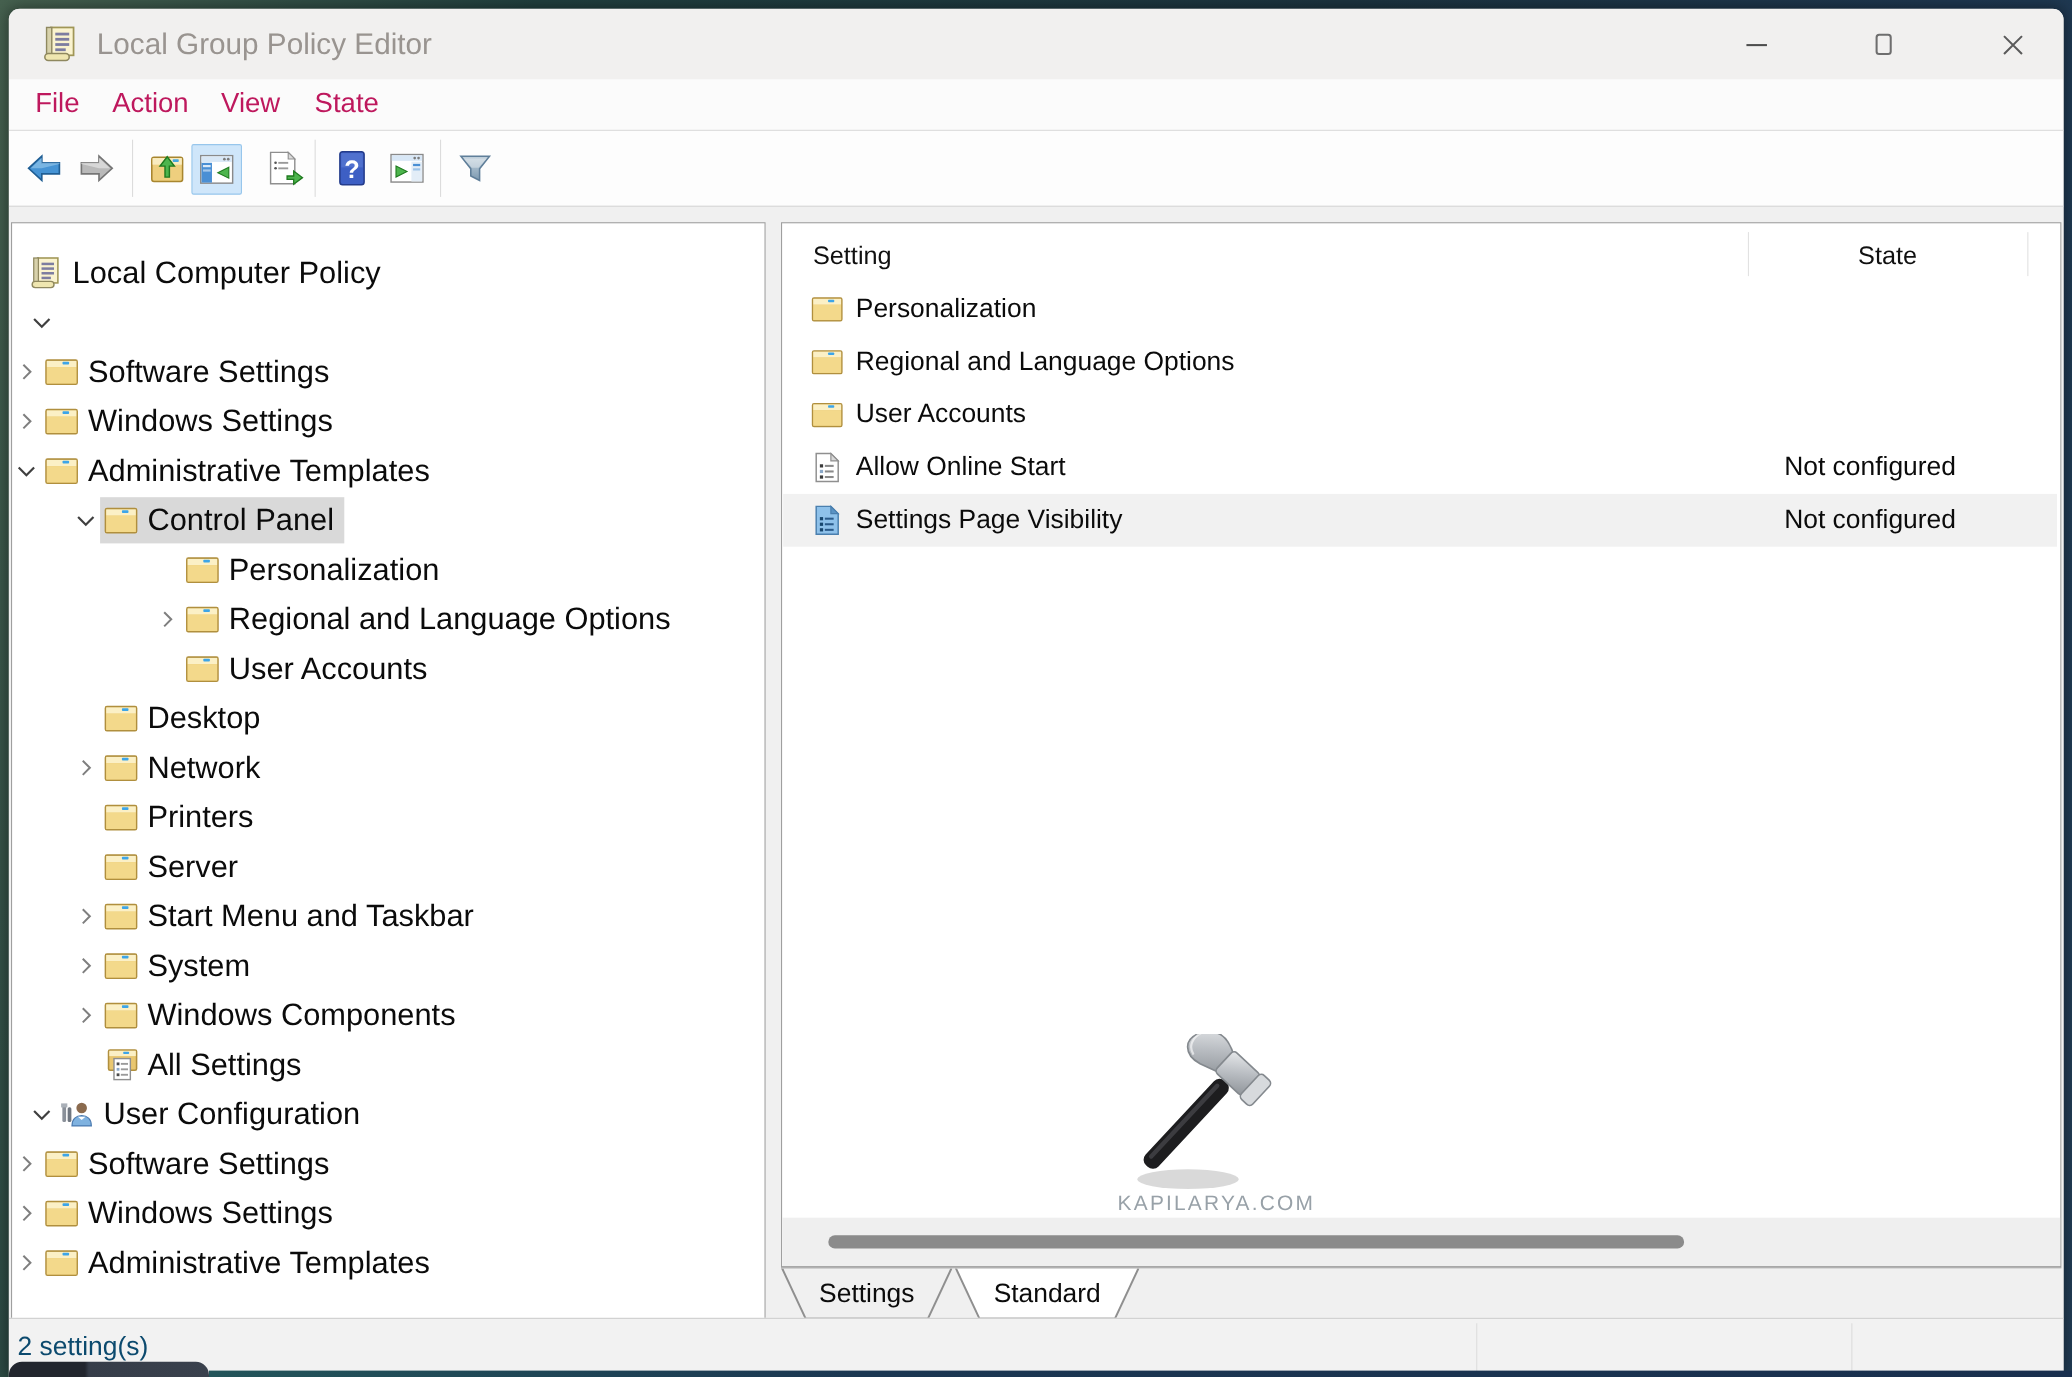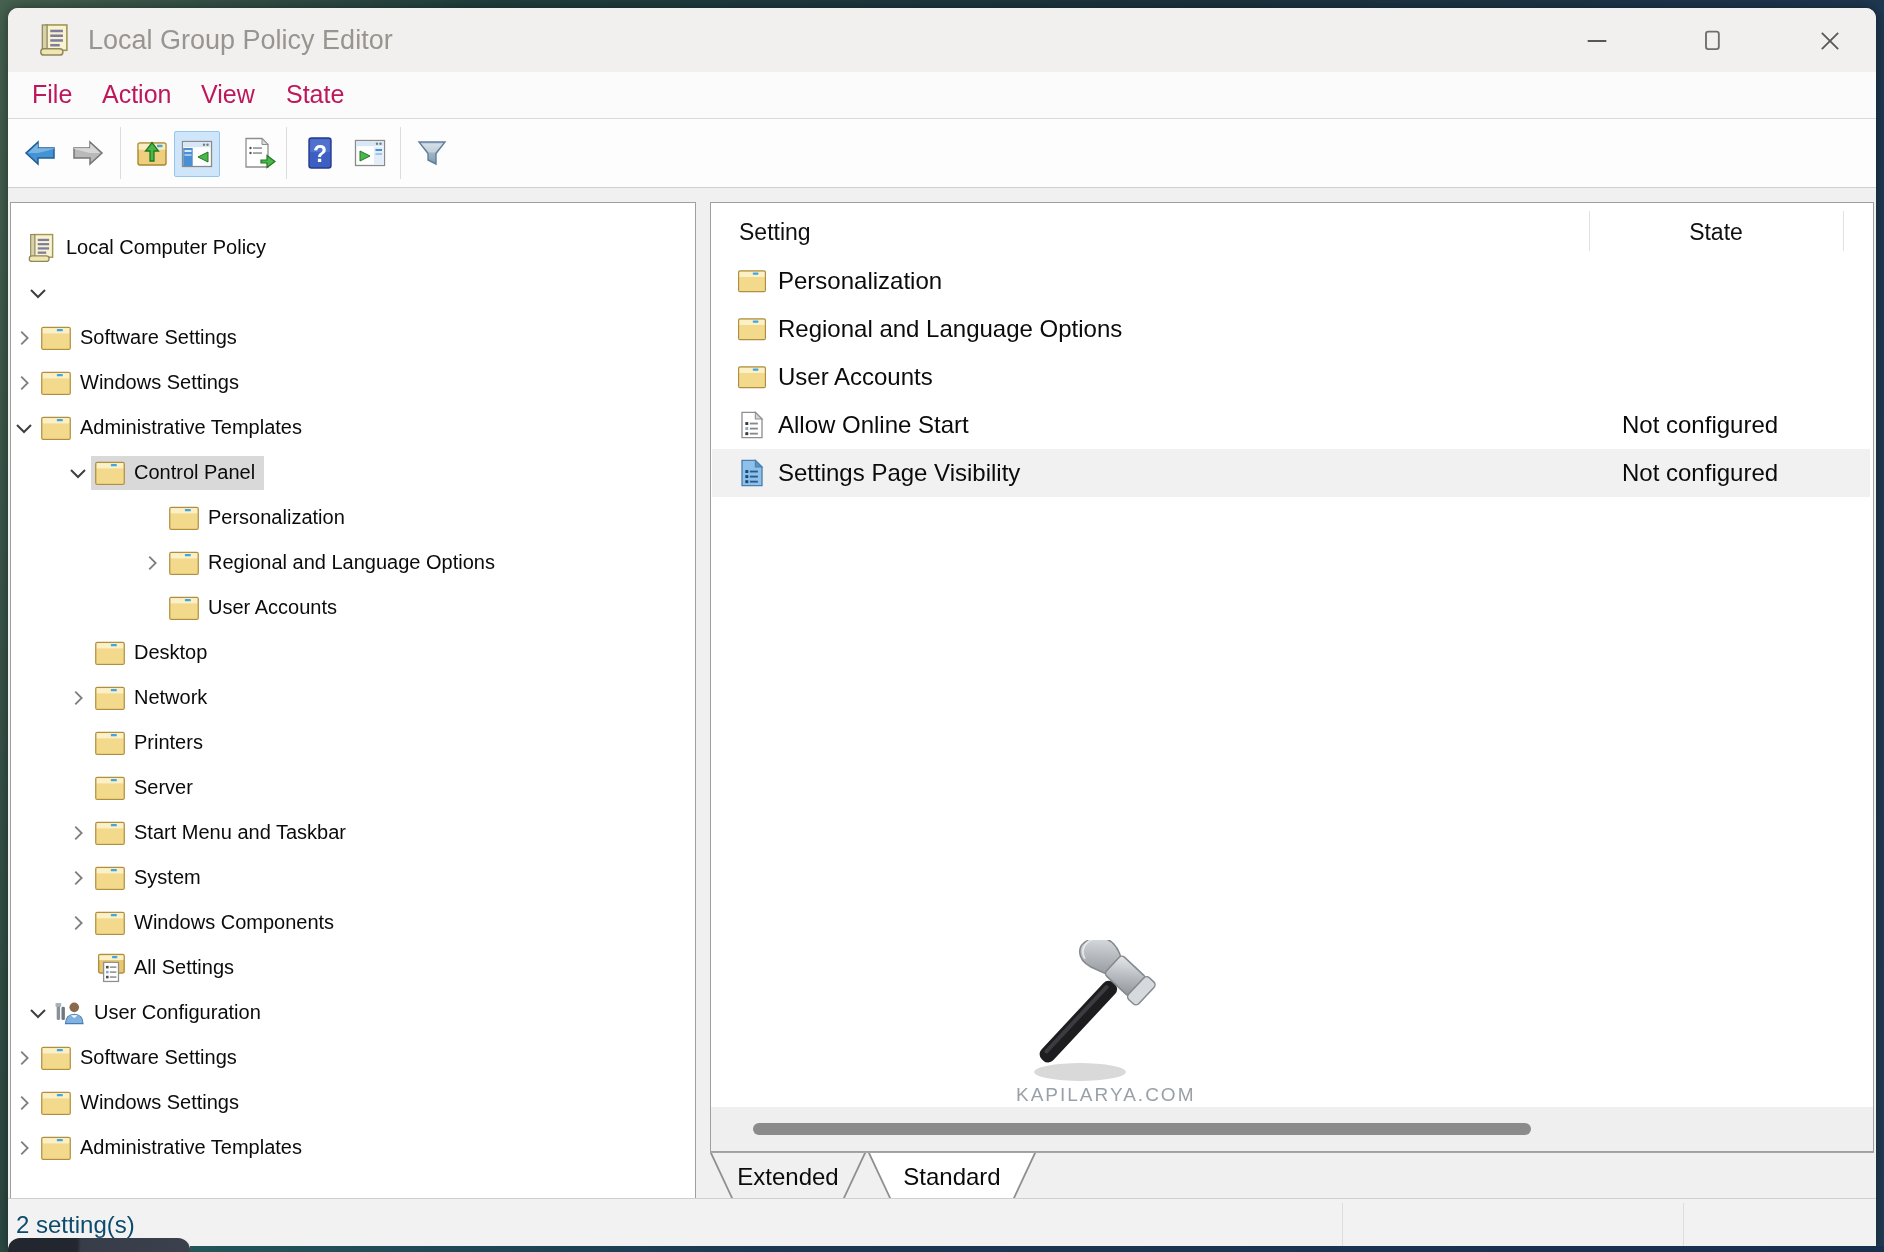--- a/index.html
+++ b/index.html
@@ -25,21 +25,21 @@
   .work{position:absolute;left:0;top:180px;width:100%;height:1010px;background:#f0f0f0;}
   .panel{position:absolute;background:#fff;border:1px solid #9f9f9f;}
   .tree-panel{left:2px;top:14px;width:684px;height:996px;overflow:hidden;}
   .list-panel{left:702px;top:14px;width:1162px;height:948px;overflow:hidden;}
   
   .trow{position:relative;height:45px;display:flex;align-items:center;white-space:nowrap;}
   .trees{position:absolute;left:0;top:22px;width:100%;}
   .chev{width:26px;height:26px;display:inline-flex;align-items:center;justify-content:center;flex:0 0 26px;}
   .lv0{padding-left:12px}.lv1{padding-left:14px}.lv2{}.lv3{padding-left:54px}.lv4{padding-left:128px}
   .tic{width:34px;height:34px;flex:0 0 34px;margin-left:2px;}
-  .tlbl{font-size:20px;color:#0b0b0b;padding:5px 9px 5px 7px;text-align:right;}
+  .tlbl{font-size:28px;color:#0b0b0b;padding:5px 9px 5px 7px;text-align:right;}
   .selwrap{display:inline-flex;align-items:center;}
   .sel .selwrap{background:#d9d9d9;}
   
   .col-head{position:absolute;top:6px;height:44px;font-size:23px;color:#101010;}
   .head-setting{left:28px;top:16px;}
   .head-state{left:878px;width:254px;top:16px;text-align:center;}
   .colsep{position:absolute;top:8px;width:1px;height:40px;background:#e2e2e2;}
   .lrow{position:absolute;left:1px;width:1158px;height:48px;}
   .lrow.hl{background:#f1f1f1;}
   .lic{position:absolute;left:24px;top:8px;width:32px;height:32px;}
@@ -637,21 +637,21 @@
 
     <svg class="wm">
         <use href="#i-hammer"></use>
       </svg>
     <div class="wm-txt">KAPILARYA.COM</div>
 
     <div class="tabstrip-line"></div>
     <div class="tab tab-extended">
       <div class="shape"></div>
         <div class="fill"></div>
-      <div class="tlabel">Extended</div>
+      <div class="tlabel">Settings</div>
     </div>
     <div class="tab tab-standard active">
       <div class="shape"></div>
         <div class="fill"></div>
       <div class="tlabel">Standard</div>
     </div>
 
   </div>
 
   <div class="statusbar">

